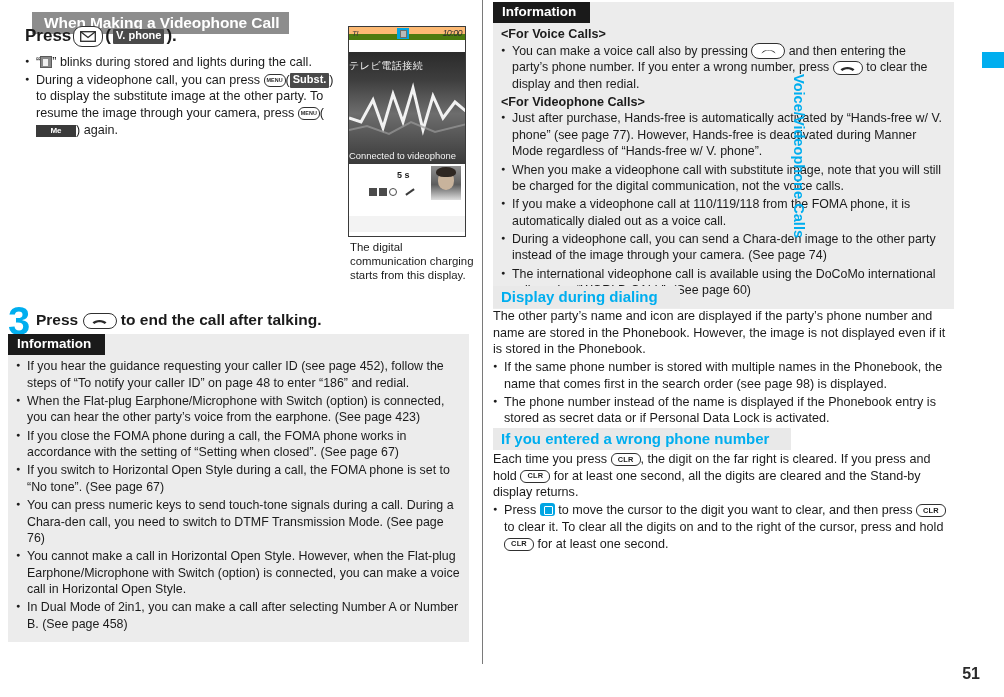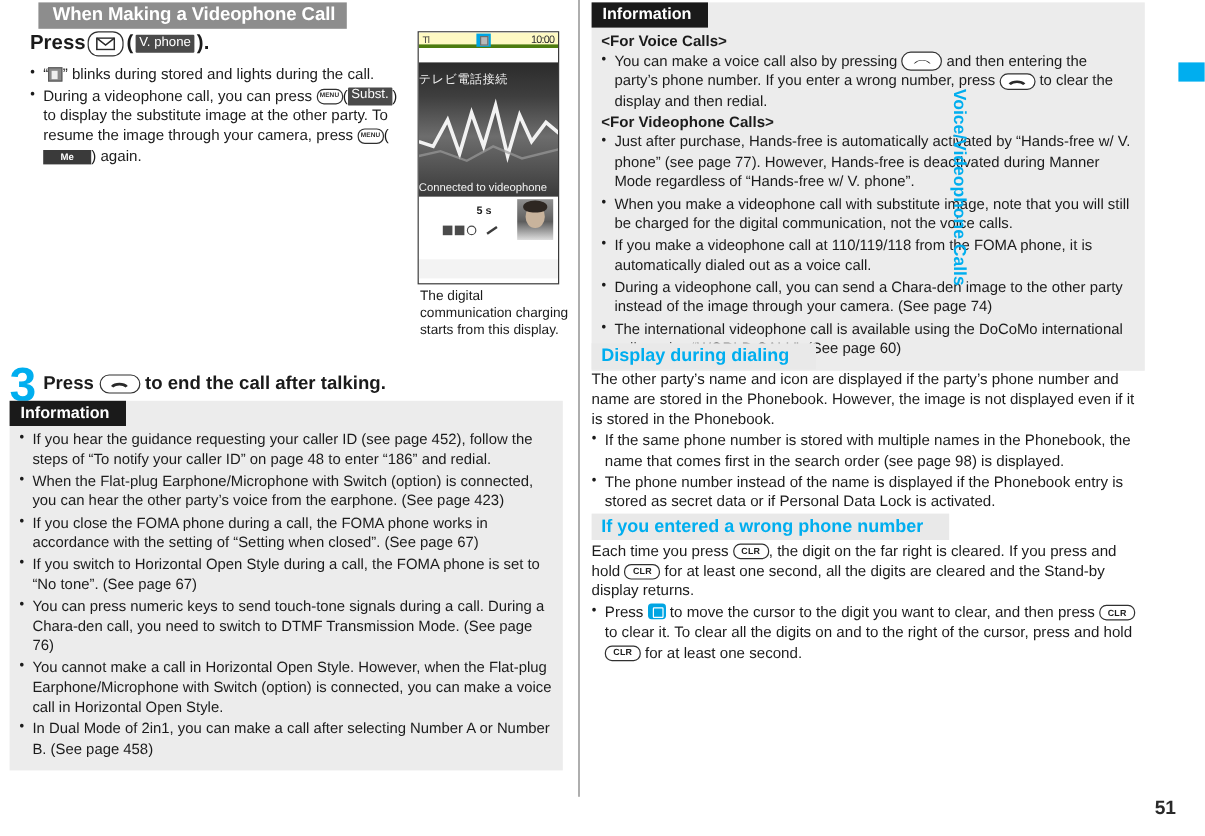--- a/index.html
+++ b/index.html
@@ -105,21 +105,21 @@
     color:#1b1b1b;
   }
   .handset { width: 17px; height: 8px; }
 
   
   .softkey {
     display: inline-block;
     background: #4a4a4a;
     color: #ffffff;
     font-size: 11px;
-    font-weight: normal;
+    font-weight: bold;
     padding: 0px 3px 1px 3px;
     line-height: 1.22;
     vertical-align: middle;
     border-radius: 1px;
   }
   .softkey-blank {
     display:inline-block;
     background:#3a3a3a;
     color:#fff;
     width: 40px; height: 12px;
@@ -196,42 +196,43 @@
     line-height: 1.3;
   }
 
   
   .para {
     font-size: 12.6px;
     line-height: 1.33;
   }
 
   
-  .l-title { position:absolute; left: 32px; top: 2px; }
+  .l-title { position:absolute; left: 32px; top: 12px; }
   .l-press { position:absolute; left: 25px; top: 26px; width: 300px; }
   .l-bullets {
     position:absolute; left: 25px; top: 54px; width: 312px;
     font-size: 12.6px; line-height: 1.33;
   }
   .l-step3 { position:absolute; left: 8px; top: 306px; width: 450px; }
   .l-info { position:absolute; left: 8px; top: 334px; width: 461px; }
 
   
   .phoneshot {
     position: absolute; left: 348px; top: 26px;
     width: 118px; height: 211px;
     border: 1px solid #3a3a3a;
     background: #fff;
     overflow: hidden;
   }
   .ps-status {
-    height: 13px; background: #fef9c3;
-    border-bottom: 3px solid #4d7c0f;
+    height: 13px; background: #fdba74;
+    border-bottom: 6px solid #4d7c0f;
     position: relative;
     font-size: 8px;
+    font-style: italic;
   }
   .ps-sig {
     position:absolute; left: 3px; top: 2px;
     color:#3a3a3a; font-size: 8px; line-height: 9px;
     letter-spacing: -0.5px;
   }
   .ps-vp {
     position:absolute; left: 48px; top: 1px;
     width: 12px; height: 11px;
     background:#00a5e3;

